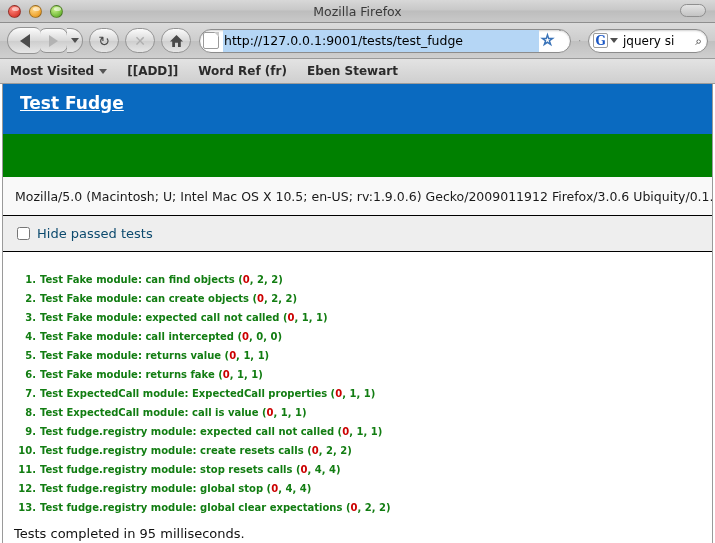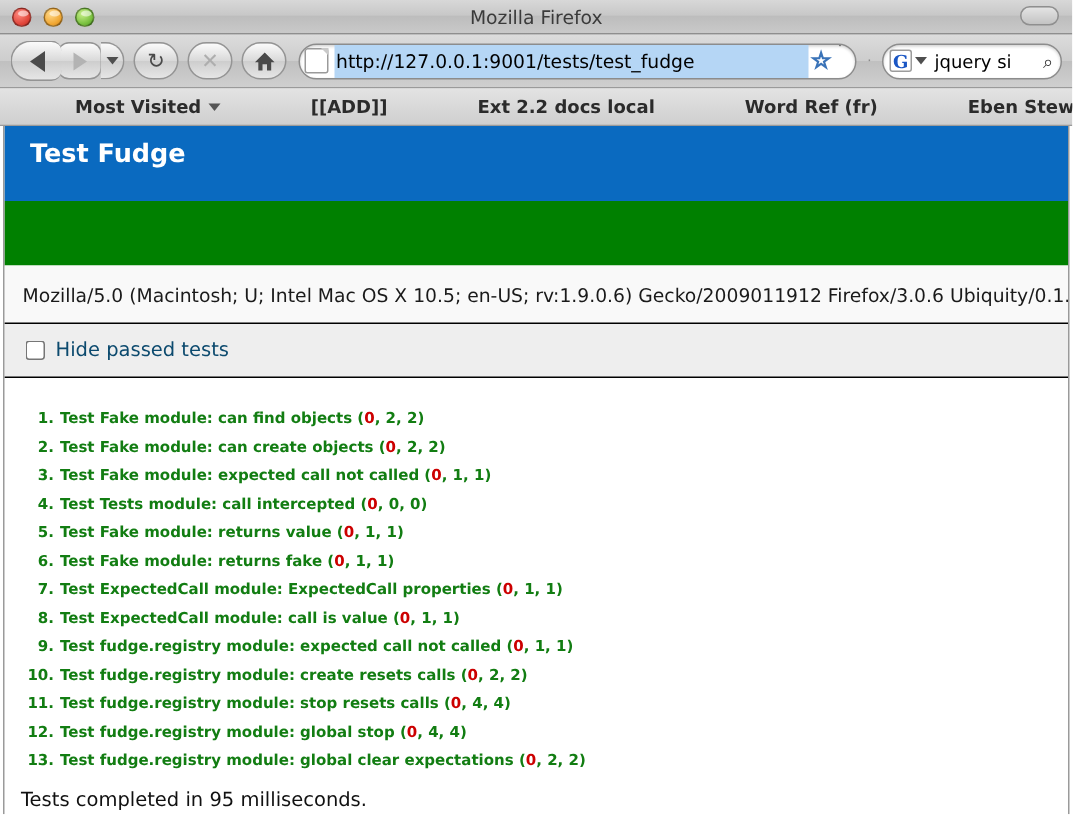--- a/index.html
+++ b/index.html
@@ -268,21 +268,20 @@
     box-sizing: border-box;
   }
   .bm {
     font-size: 12px;
     font-weight: bold;
     color: #2b2b2b;
     display: flex;
     align-items: center;
     gap: 5px;
     white-space: nowrap;
-    margin-left: 40px;
   }
   .bm .caret {
     width: 0; height: 0;
     border-left: 4px solid transparent;
     border-right: 4px solid transparent;
     border-top: 5px solid #555;
   }
 
   
   .page {
@@ -296,20 +295,21 @@
     background: #0a6ac0;
     color: #ffffff;
     font-size: 17px;
     font-weight: bold;
     padding: 1px 0 13px 17px;
     box-sizing: border-box;
     height: 50px;
     display: flex;
     align-items: center;
     margin: 0 3px 0 3px;
+    text-decoration: underline;
   }
   .qunit-banner {
     height: 43px;
     background: #008000;
     margin: 0 3px 0 3px;
   }
   .qunit-useragent {
     background: #f9f9f9;
     border-bottom: 1px solid #000000;
     color: #1a1a1a;
@@ -449,23 +449,20 @@
 
   <div class="bookmarks">
     <div class="bm">
       <span>Most Visited</span>
       <span class="caret"></span>
     </div>
     <div class="bm">
       <span>[[ADD]]</span>
     </div>
     <div class="bm">
-      <span>Ext 2.2 docs local</span>
-    </div>
-    <div class="bm">
       <span>Word Ref (fr)</span>
     </div>
     <div class="bm">
       <span>Eben Stewart</span>
     </div>
   </div>
 
   <div class="page">
     <div class="page-left-border"></div>
     <div class="page-right-border"></div>
@@ -478,21 +475,21 @@
 
     <div class="qunit-testrunner-toolbar">
       <input type="checkbox" id="qunit-filter-pass" style="">
       <label for="qunit-filter-pass">Hide passed tests</label>
     </div>
 
     <ol class="qunit-tests" id="qunit-tests">
         <li class="pass"><span class="test-name">Test Fake module: can find objects </span><span class="counts">(<b class="failed">0</b>, <b>2</b>, <b>2</b>)</span></li>
         <li class="pass"><span class="test-name">Test Fake module: can create objects </span><span class="counts">(<b class="failed">0</b>, <b>2</b>, <b>2</b>)</span></li>
         <li class="pass"><span class="test-name">Test Fake module: expected call not called </span><span class="counts">(<b class="failed">0</b>, <b>1</b>, <b>1</b>)</span></li>
-        <li class="pass"><span class="test-name">Test Tests module: call intercepted </span><span class="counts">(<b class="failed">0</b>, <b>0</b>, <b>0</b>)</span></li>
+        <li class="pass"><span class="test-name">Test Fake module: call intercepted </span><span class="counts">(<b class="failed">0</b>, <b>0</b>, <b>0</b>)</span></li>
         <li class="pass"><span class="test-name">Test Fake module: returns value </span><span class="counts">(<b class="failed">0</b>, <b>1</b>, <b>1</b>)</span></li>
         <li class="pass"><span class="test-name">Test Fake module: returns fake </span><span class="counts">(<b class="failed">0</b>, <b>1</b>, <b>1</b>)</span></li>
         <li class="pass"><span class="test-name">Test ExpectedCall module: ExpectedCall properties </span><span class="counts">(<b class="failed">0</b>, <b>1</b>, <b>1</b>)</span></li>
         <li class="pass"><span class="test-name">Test ExpectedCall module: call is value </span><span class="counts">(<b class="failed">0</b>, <b>1</b>, <b>1</b>)</span></li>
         <li class="pass"><span class="test-name">Test fudge.registry module: expected call not called </span><span class="counts">(<b class="failed">0</b>, <b>1</b>, <b>1</b>)</span></li>
         <li class="pass"><span class="test-name">Test fudge.registry module: create resets calls </span><span class="counts">(<b class="failed">0</b>, <b>2</b>, <b>2</b>)</span></li>
         <li class="pass"><span class="test-name">Test fudge.registry module: stop resets calls </span><span class="counts">(<b class="failed">0</b>, <b>4</b>, <b>4</b>)</span></li>
         <li class="pass"><span class="test-name">Test fudge.registry module: global stop </span><span class="counts">(<b class="failed">0</b>, <b>4</b>, <b>4</b>)</span></li>
         <li class="pass"><span class="test-name">Test fudge.registry module: global clear expectations </span><span class="counts">(<b class="failed">0</b>, <b>2</b>, <b>2</b>)</span></li>
       </ol>

